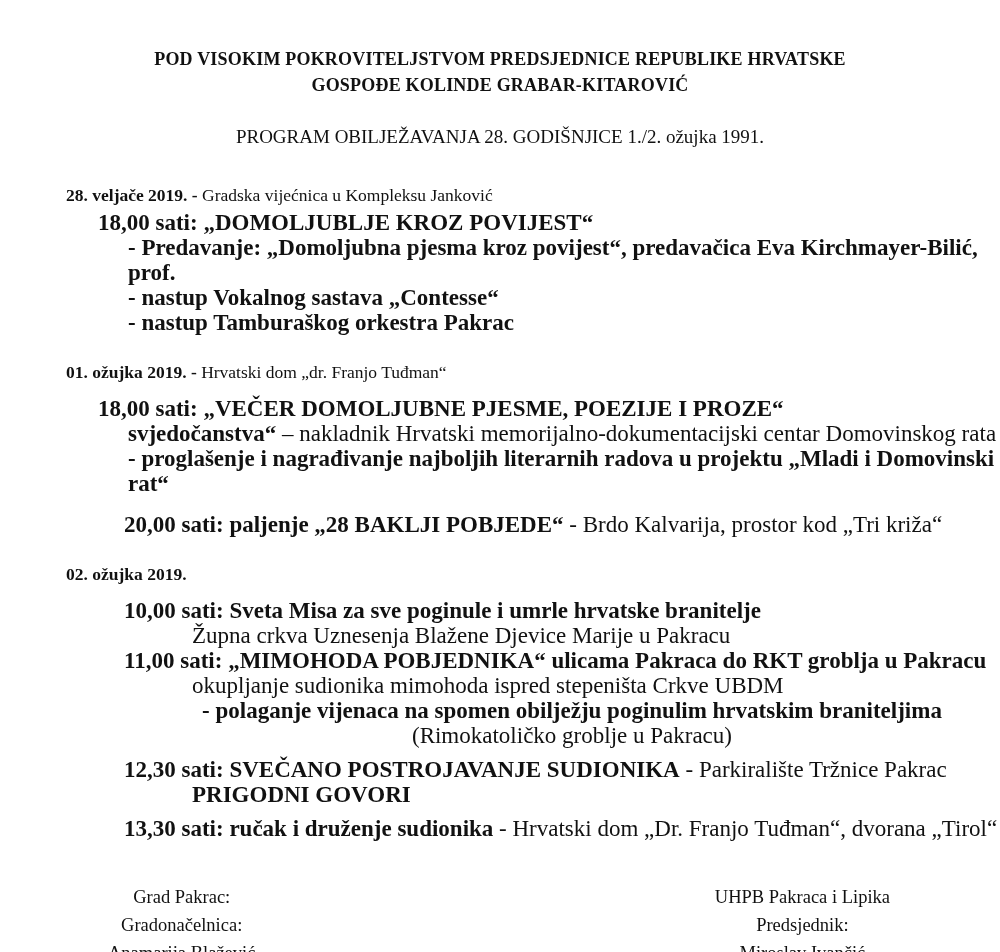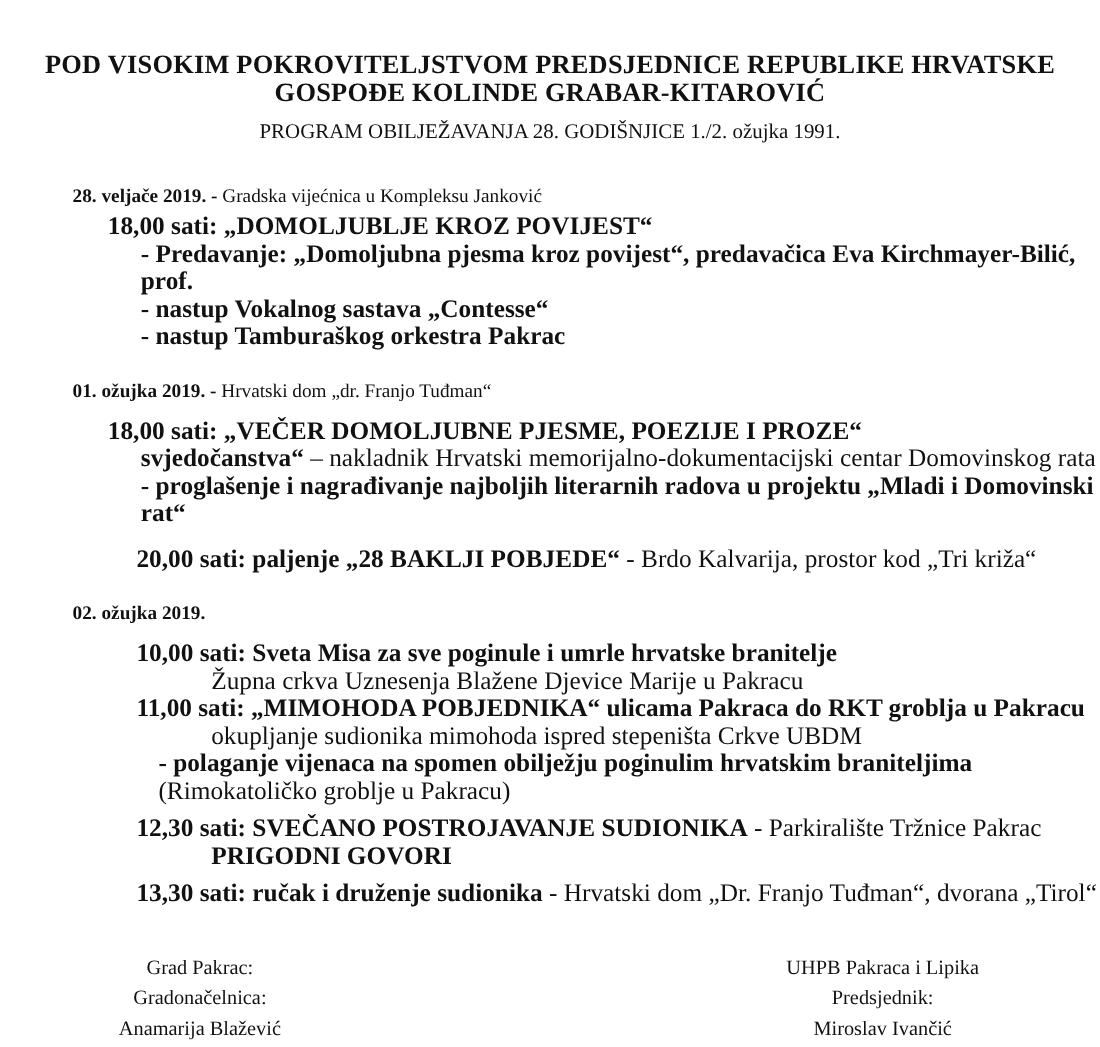--- a/index.html
+++ b/index.html
@@ -21,28 +21,28 @@
     padding: 0;
     box-sizing: border-box;
   }
   .header {
     text-align: center;
     margin-top: 46px;
   }
   .header .line1,
   .header .line2 {
     font-weight: bold;
-    font-size: 24px;
+    font-size: 18px;
     letter-spacing: 0.2px;
     line-height: 26px;
   }
   .header .line3 {
     font-size: 19px;
     line-height: 30px;
-    margin-top: 7px;
+    margin-top: 24px;
   }
   .body-block {
     margin-top: 28px;
     padding-left: 66px;
   }
   .section {
     margin-bottom: 4px;
   }
   .sec-head {
     font-size: 17.5px;
@@ -53,21 +53,21 @@
     font-weight: bold;
   }
   .entry {
     font-size: 23px;
     line-height: 25px;
   }
   .indent1 { padding-left: 32px; }
   .indent2 { padding-left: 62px; }
   .indent3 { padding-left: 58px; }
   .indent4 { padding-left: 126px; }
-  .indent5 { padding-left: 78px; }
+  .indent5 { padding-left: 78px; text-align: center; }
   .b { font-weight: bold; }
   .n { font-weight: normal; }
   .gap-s { height: 9px; }
   .gap-m { height: 16px; }
 
   .signatures {
     margin-top: 42px;
     display: flex;
     justify-content: space-between;
     padding-left: 108px;

